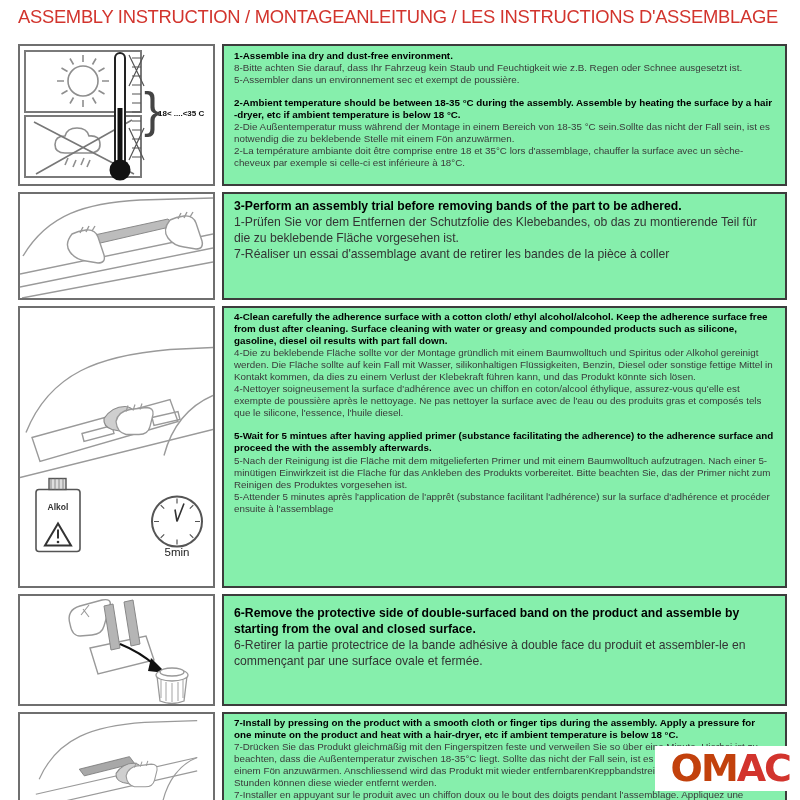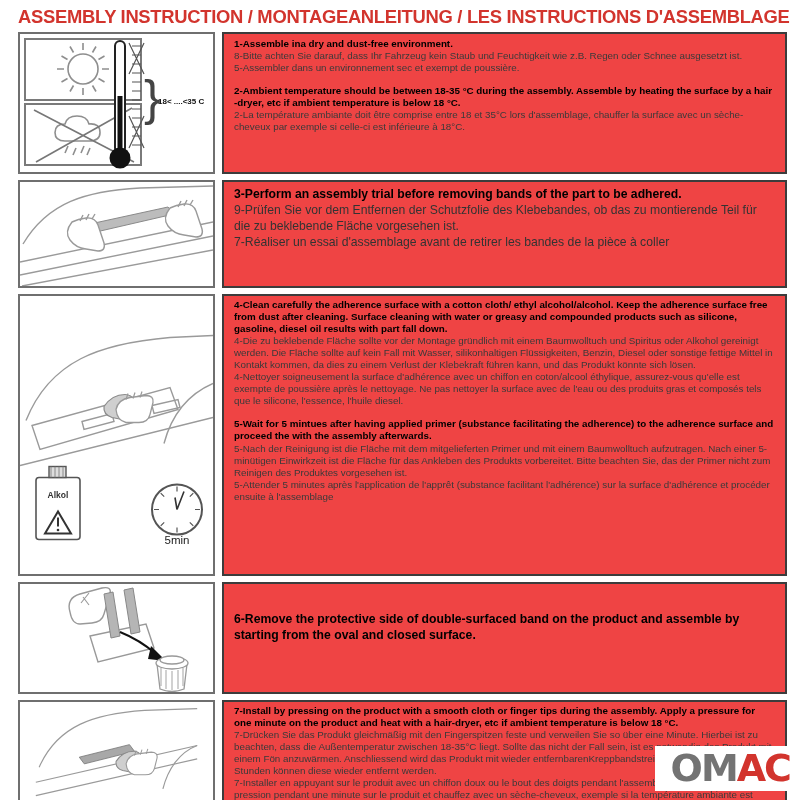--- a/index.html
+++ b/index.html
@@ -1,43 +1,43 @@
 <!DOCTYPE html>
 <html style="--accent-red: #d2342d; --border-dark: #3c3c3c; --border-light: #6f6f6f; --sketch-gray: #989898; --strip-gray: #b9b9b9; --logo-black: #101010;"><head>
 <meta charset="utf-8">
 <style>
   html,body{margin:0;padding:0}
   body{width:800px;height:800px;background:#fff;font-family:"Liberation Sans",sans-serif;
        overflow:hidden;position:relative;-webkit-font-smoothing:antialiased}
   .page{padding:6px 13px 0 18px}
-  .title{text-align:right;color:var(--accent-red);font-weight:700;font-size:18.4px;
-         letter-spacing:-0.3px;white-space:nowrap;margin-bottom:4px}
+  .title{text-align:left;color:var(--accent-red);font-weight:400;font-size:18.4px;
+         letter-spacing:-0.3px;white-space:nowrap;margin-bottom:16px}
   .row{display:flex;gap:7px;margin-bottom:6px;align-items:stretch}
   .illus{flex:0 0 197px;width:197px;border:2px solid var(--border-light);
          box-sizing:border-box;background:#fff;overflow:hidden}
   .illus svg{display:block;width:100%;height:100%}
   .txt{flex:1;border:2px solid var(--border-dark);box-sizing:border-box;
-       padding:4px 10px 2px 10px;overflow:hidden;background:#ef4444}
+       padding:4px 10px 2px 10px;overflow:hidden;background:#86efac}
   .r1 .illus,.r1 .txt{height:142px}
   .r2 .illus,.r2 .txt{height:108px}
   .r3 .illus,.r3 .txt{height:282px}
   .r4 .illus,.r4 .txt{height:112px}
   .r5 .illus,.r5 .txt{height:106px}
   .small{font-size:9.8px;line-height:1.23;color:#3a3a3a}
   .large{font-size:12.2px;line-height:1.32;color:#333}
   .pt17{}
-  .pt9{padding-top:27px}
+  .pt9{padding-top:9px}
   .pt3{padding-top:3px}
   .block{margin-bottom:11px}
   .block:last-child{margin-bottom:0}
   .en{font-weight:700;color:#000}
   .logo{position:absolute;right:10px;top:746px;background:#fff;padding:3px 0 4px 16px;
         font-family:"DejaVu Sans",sans-serif;font-weight:700;font-size:38px;
         letter-spacing:-2px;line-height:1;z-index:5}
-  .logo .lb{color:#737373}
+  .logo .lb{color:#c2410c}
   .logo .lr{color:var(--accent-red)}
   svg text{font-family:"Liberation Sans",sans-serif}
 </style>
 </head>
 <body>
 
 <div class="page">
 
   <div class="title">ASSEMBLY INSTRUCTION / MONTAGEANLEITUNG / LES INSTRUCTIONS D'ASSEMBLAGE</div>
 
@@ -73,20 +73,21 @@
       </svg>
     </div>
     <div class="txt small">
       <div class="block">
         <div class="en">1-Assemble ina dry and dust-free environment.</div>
         <div>8-Bitte achten Sie darauf, dass Ihr Fahrzeug kein Staub und Feuchtigkeit wie z.B. Regen oder Schnee ausgesetzt ist.</div>
         <div>5-Assembler dans un environnement sec et exempt de poussière.</div>
       </div>
       <div class="block">
         <div class="en">2-Ambient temperature should be between 18-35 °C  during the assembly. Assemble by heating the surface by a hair -dryer, etc if ambient temperature is below 18 °C.</div>
+        <div>2-Die Außentemperatur muss während der Montage in einem Bereich von 18-35 °C  sein.Sollte das nicht der Fall sein, ist es notwendig die zu beklebende Stelle mit einem Fön anzuwärmen.</div>
         <div>2-La température ambiante doit être comprise entre 18 et 35°C lors d'assemblage, chauffer la surface avec un sèche-cheveux par exemple si celle-ci est inférieure à 18°C.</div>
       </div>
     </div>
   </div>
 
   <div class="row r2">
     <div class="illus">
       <svg viewBox="0 0 193 104">
         <g stroke="#9a9a9a" stroke-width="1.4" fill="none">
           <path d="M3,62C28,20 66,9 120,6L193,4"></path>
@@ -99,21 +100,21 @@
         </g>
         <g fill="#fff" stroke="#9a9a9a" stroke-width="1.4">
           <path d="M150,26q-8,10 -2,18q6,8 16,9l12,2q8,0 6,-8l-6,-18q-3,-8 -12,-7q-8,1 -14,4z"></path>
           <path d="M158,25l3,-6 M164,24l3,-6 M170,23l3,-5" fill="none"></path>
         </g>
       </svg>
     </div>
     <div class="txt large pt17">
       <div class="block">
         <div class="en">3-Perform an assembly trial before removing bands of the part to be adhered.</div>
-        <div>9-Prüfen Sie vor dem Entfernen der Schutzfolie des Klebebandes, ob das zu montierende Teil für die zu beklebende Fläche vorgesehen ist.</div>
+        <div>1-Prüfen Sie vor dem Entfernen der Schutzfolie des Klebebandes, ob das zu montierende Teil für die zu beklebende Fläche vorgesehen ist.</div>
         <div>7-Réaliser un essai d'assemblage avant de retirer les bandes de la pièce à coller</div>
       </div>
     </div>
   </div>
 
   <div class="row r3">
     <div class="illus">
       <svg viewBox="0 0 193 219">
         <g stroke="#9a9a9a" stroke-width="1.4" fill="none">
           <path d="M6,95C30,35 80,18 150,12L193,10"></path>
@@ -179,20 +180,21 @@
           <path d="M137,80L140,105Q152,110 164,105L167,80"></path>
           <ellipse cx="152" cy="79" rx="16" ry="6"></ellipse>
           <ellipse cx="152" cy="76" rx="12" ry="4"></ellipse>
           <path d="M141,84v18 M146,86v19 M152,87v19 M158,86v19 M163,84v18" stroke-width="0.9"></path>
         </g>
       </svg>
     </div>
     <div class="txt large pt9">
       <div class="block">
         <div class="en">6-Remove the protective side of double-surfaced band on the product and assemble by starting from the oval and closed surface.</div>
+        <div>6-Retirer la partie protectrice de la bande adhésive à double face du produit et assembler-le en commençant par une surface ovale et fermée.</div>
       </div>
     </div>
   </div>
 
   <div class="row r5">
     <div class="illus">
       <svg viewBox="0 0 193 122">
         <g stroke="#9a9a9a" stroke-width="1.4" fill="none">
           <path d="M4,78C26,28 70,14 130,10L193,8"></path>
           <path d="M193,52C172,60 158,80 152,104"></path>

